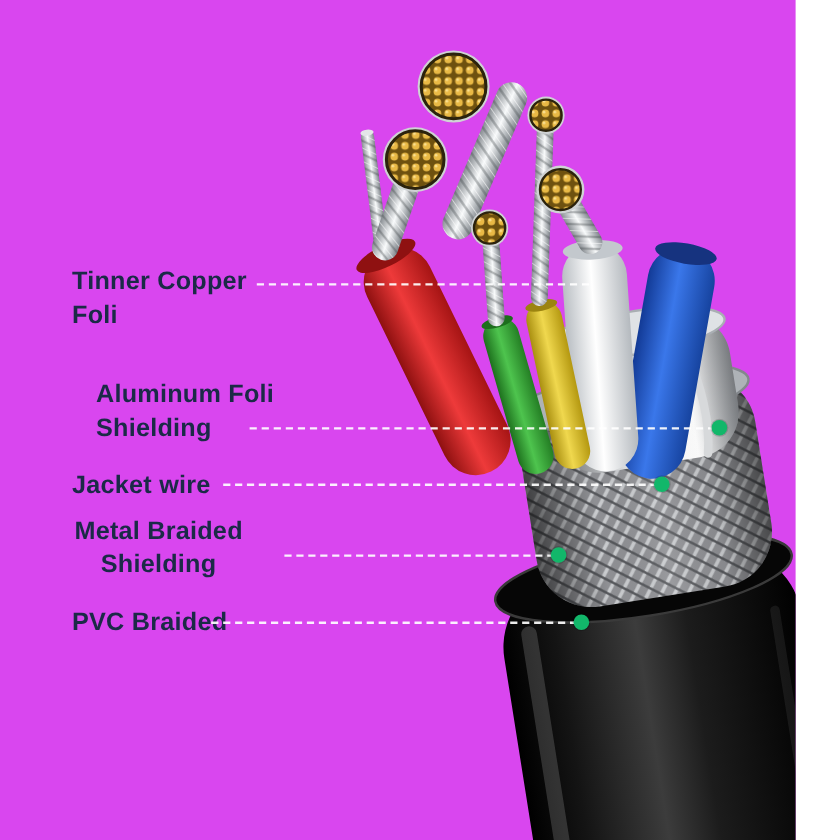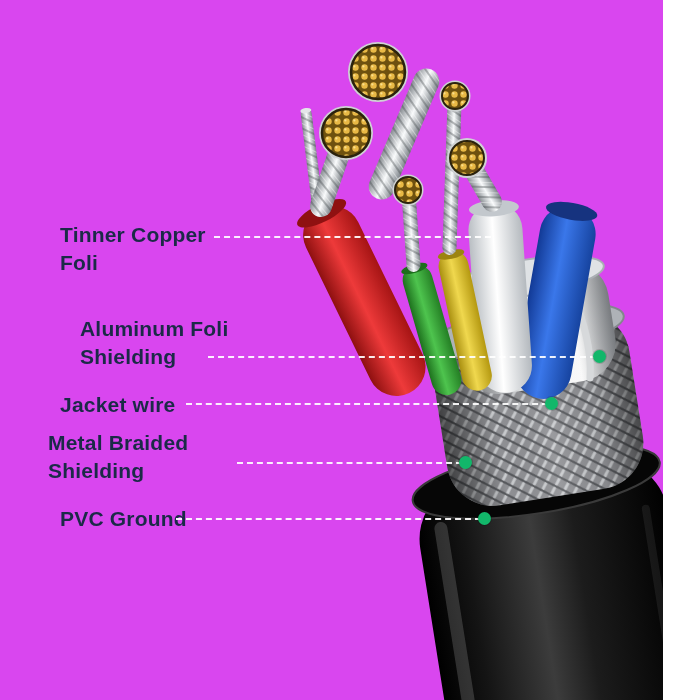--- a/index.html
+++ b/index.html
@@ -18,21 +18,21 @@
     position:absolute;height:0;
     border-top:2px dashed rgba(255,255,255,0.92);
   }
   .dot{
     position:absolute;width:13px;height:13px;border-radius:50%;
     background:#12B76A;box-shadow:0 0 0 1px rgba(0,0,0,0.15);
   }
   .label-1{left:60px;top:221px;}
   .label-2{left:60px;top:315px;margin-left:20px;}
   .label-3{left:60px;top:391px;}
-  .label-4{left:48px;top:429px;}
+  .label-4{left:62px;top:429px;text-align:center;}
   .label-5{left:60px;top:505px;}
   .dash-1{left:214px;top:236px;width:277px;}
   .dash-2{left:208px;top:356px;width:388px;}
   .dash-3{left:186px;top:403px;width:362px;}
   .dash-4{left:237px;top:462px;width:225px;}
   .dash-5{left:176px;top:518px;width:305px;}
   .dot-2{left:593px;top:350px;}
   .dot-3{left:545px;top:397px;}
   .dot-4{left:459px;top:456px;}
   .dot-5{left:478px;top:512px;}
@@ -214,21 +214,21 @@
     <span class="lbl-line">Shielding</span>
   </div>
   <div class="label label-3">
     <span class="lbl-line">Jacket wire</span>
   </div>
   <div class="label label-4">
     <span class="lbl-line">Metal Braided</span>
     <span class="lbl-line">Shielding</span>
   </div>
   <div class="label label-5">
-    <span class="lbl-line">PVC Ground</span>
+    <span class="lbl-line">PVC Braided</span>
   </div>
 
   <div class="dash dash-1"></div>
   <div class="dash dash-2"></div>
   <div class="dash dash-3"></div>
   <div class="dash dash-4"></div>
   <div class="dash dash-5"></div>
 
   <div class="dot dot-2"></div>
   <div class="dot dot-3"></div>

